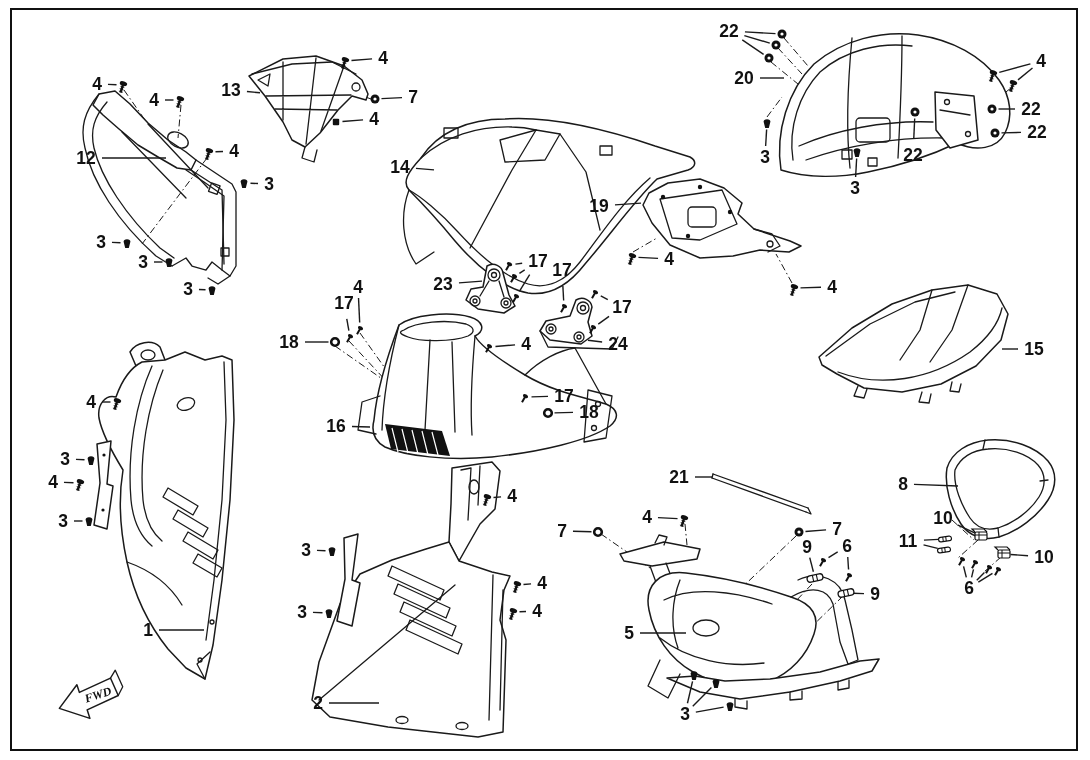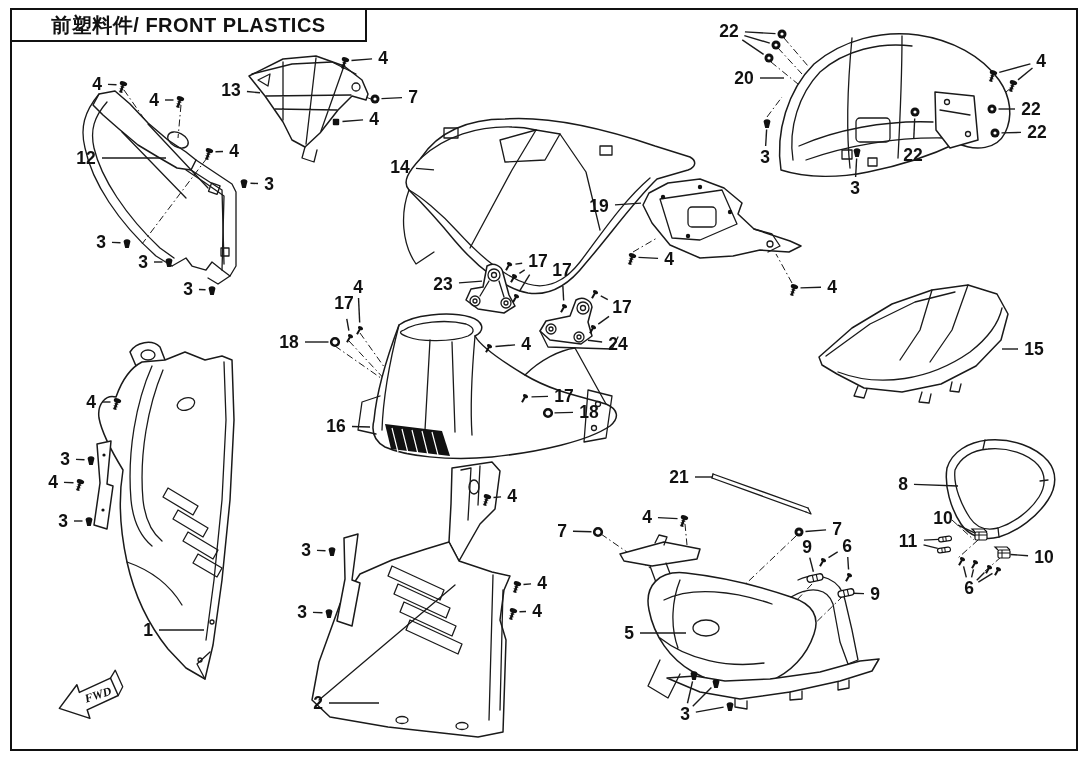--- a/index.html
+++ b/index.html
@@ -688,16 +688,13 @@
         <g transform="translate(998,570)">
           <g transform="rotate(30)">
             <ellipse cx="0" cy="-1" rx="2.8" ry="1.8" fill="#111"></ellipse>
             <rect x="-1" y="0" width="2" height="6" fill="#111"></rect>
           </g>
         </g>
         <text x="969" y="594" text-anchor="middle" font-size="17.5" font-weight="bold" fill="#111" font-family="Liberation Sans, sans-serif">6</text>
       </g>
   </svg>
 
-  <div class="title-box">
-    <span>前塑料件/ FRONT PLASTICS</span>
-  </div>
 </div>
 
 </body></html>

